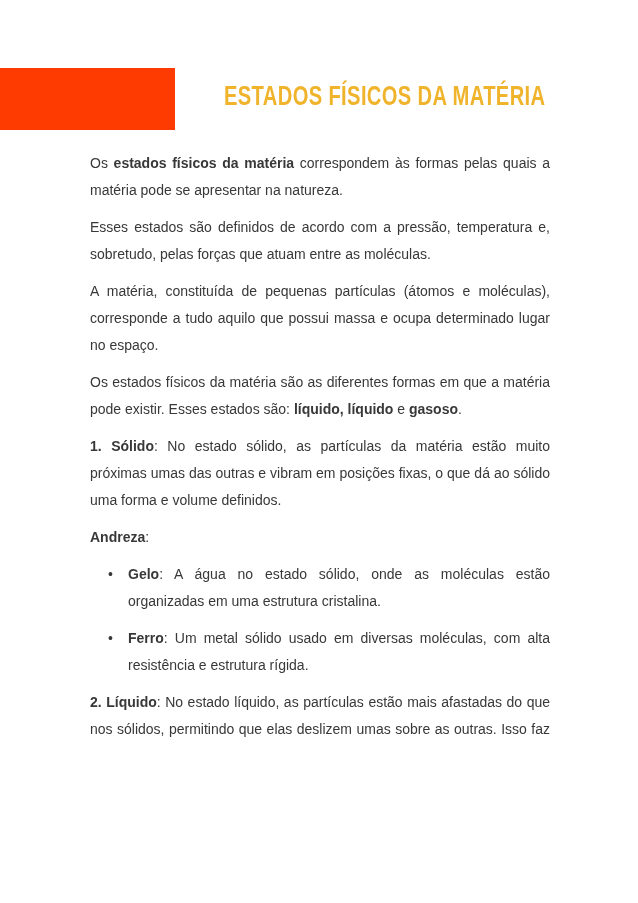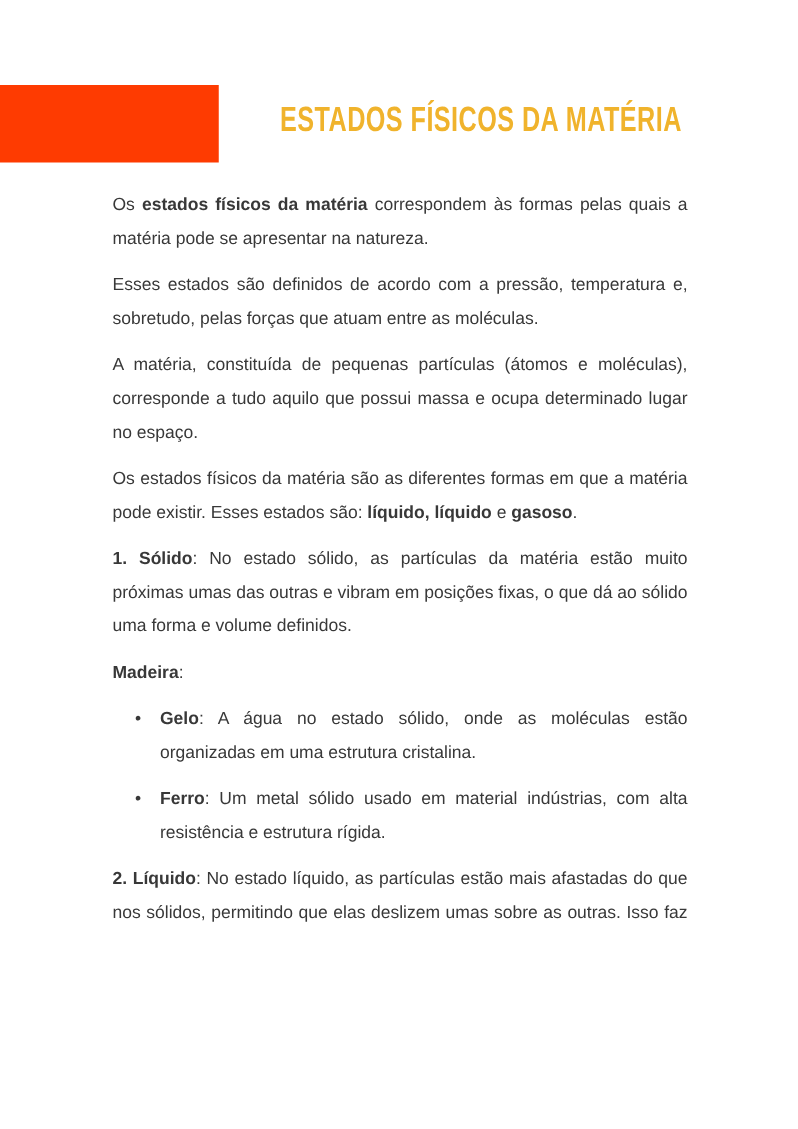--- a/index.html
+++ b/index.html
@@ -100,24 +100,24 @@
 <div class="page">
   <div class="accent-bar" style="background: rgb(254, 59, 1);"></div>
   <h1 class="page-title" style="color: rgb(240, 179, 44);">ESTADOS FÍSICOS DA MATÉRIA</h1>
 
   <div class="doc-body" style="color: rgb(56, 56, 56);">
       <p><span>Os </span><strong>estados físicos da matéria</strong><span> correspondem às formas pelas quais a matéria pode se apresentar na natureza.</span></p>
       <p><span>Esses estados são definidos de acordo com a pressão, temperatura e, sobretudo, pelas forças que atuam entre as moléculas.</span></p>
       <p><span>A matéria, constituída de pequenas partículas (átomos e moléculas), corresponde a tudo aquilo que possui massa e ocupa determinado lugar no espaço.</span></p>
       <p><span>Os estados físicos da matéria são as diferentes formas em que a matéria pode existir. Esses estados são: </span><strong>líquido, líquido</strong><span> e </span><strong>gasoso</strong><span>.</span></p>
       <p><strong>1. Sólido</strong><span>: No estado sólido, as partículas da matéria estão muito próximas umas das outras e vibram em posições fixas, o que dá ao sólido uma forma e volume definidos.</span></p>
-      <p><strong>Madeira</strong><span>:</span></p>
+      <p><strong>Andreza</strong><span>:</span></p>
       <ul>
         <li><strong>Gelo</strong><span>: A água no estado sólido, onde as moléculas estão organizadas em uma estrutura cristalina.</span></li>
-        <li><strong>Ferro</strong><span>: Um metal sólido usado em material indústrias, com alta resistência e estrutura rígida.</span></li>
+        <li><strong>Ferro</strong><span>: Um metal sólido usado em diversas moléculas, com alta resistência e estrutura rígida.</span></li>
       </ul>
       <p><strong>2. Líquido</strong><span>: No estado líquido, as partículas estão mais afastadas do que nos sólidos, permitindo que elas deslizem umas sobre as outras. Isso faz com que os líquidos tenham volume definido, mas não uma forma fixa, adaptando-se ao formato do recipiente.</span></p>
     </div>
 
   <div class="footer" style="border-top-color: rgb(20, 20, 20);">
     <div class="footer-row">
       <div class="site-credit" style="color: rgb(38, 38, 38);">www.saberresumos.com.br – Andreza Figueiredo</div>
       <div class="page-number" style="color: rgb(142, 142, 142);">1</div>
     </div>
   </div>

